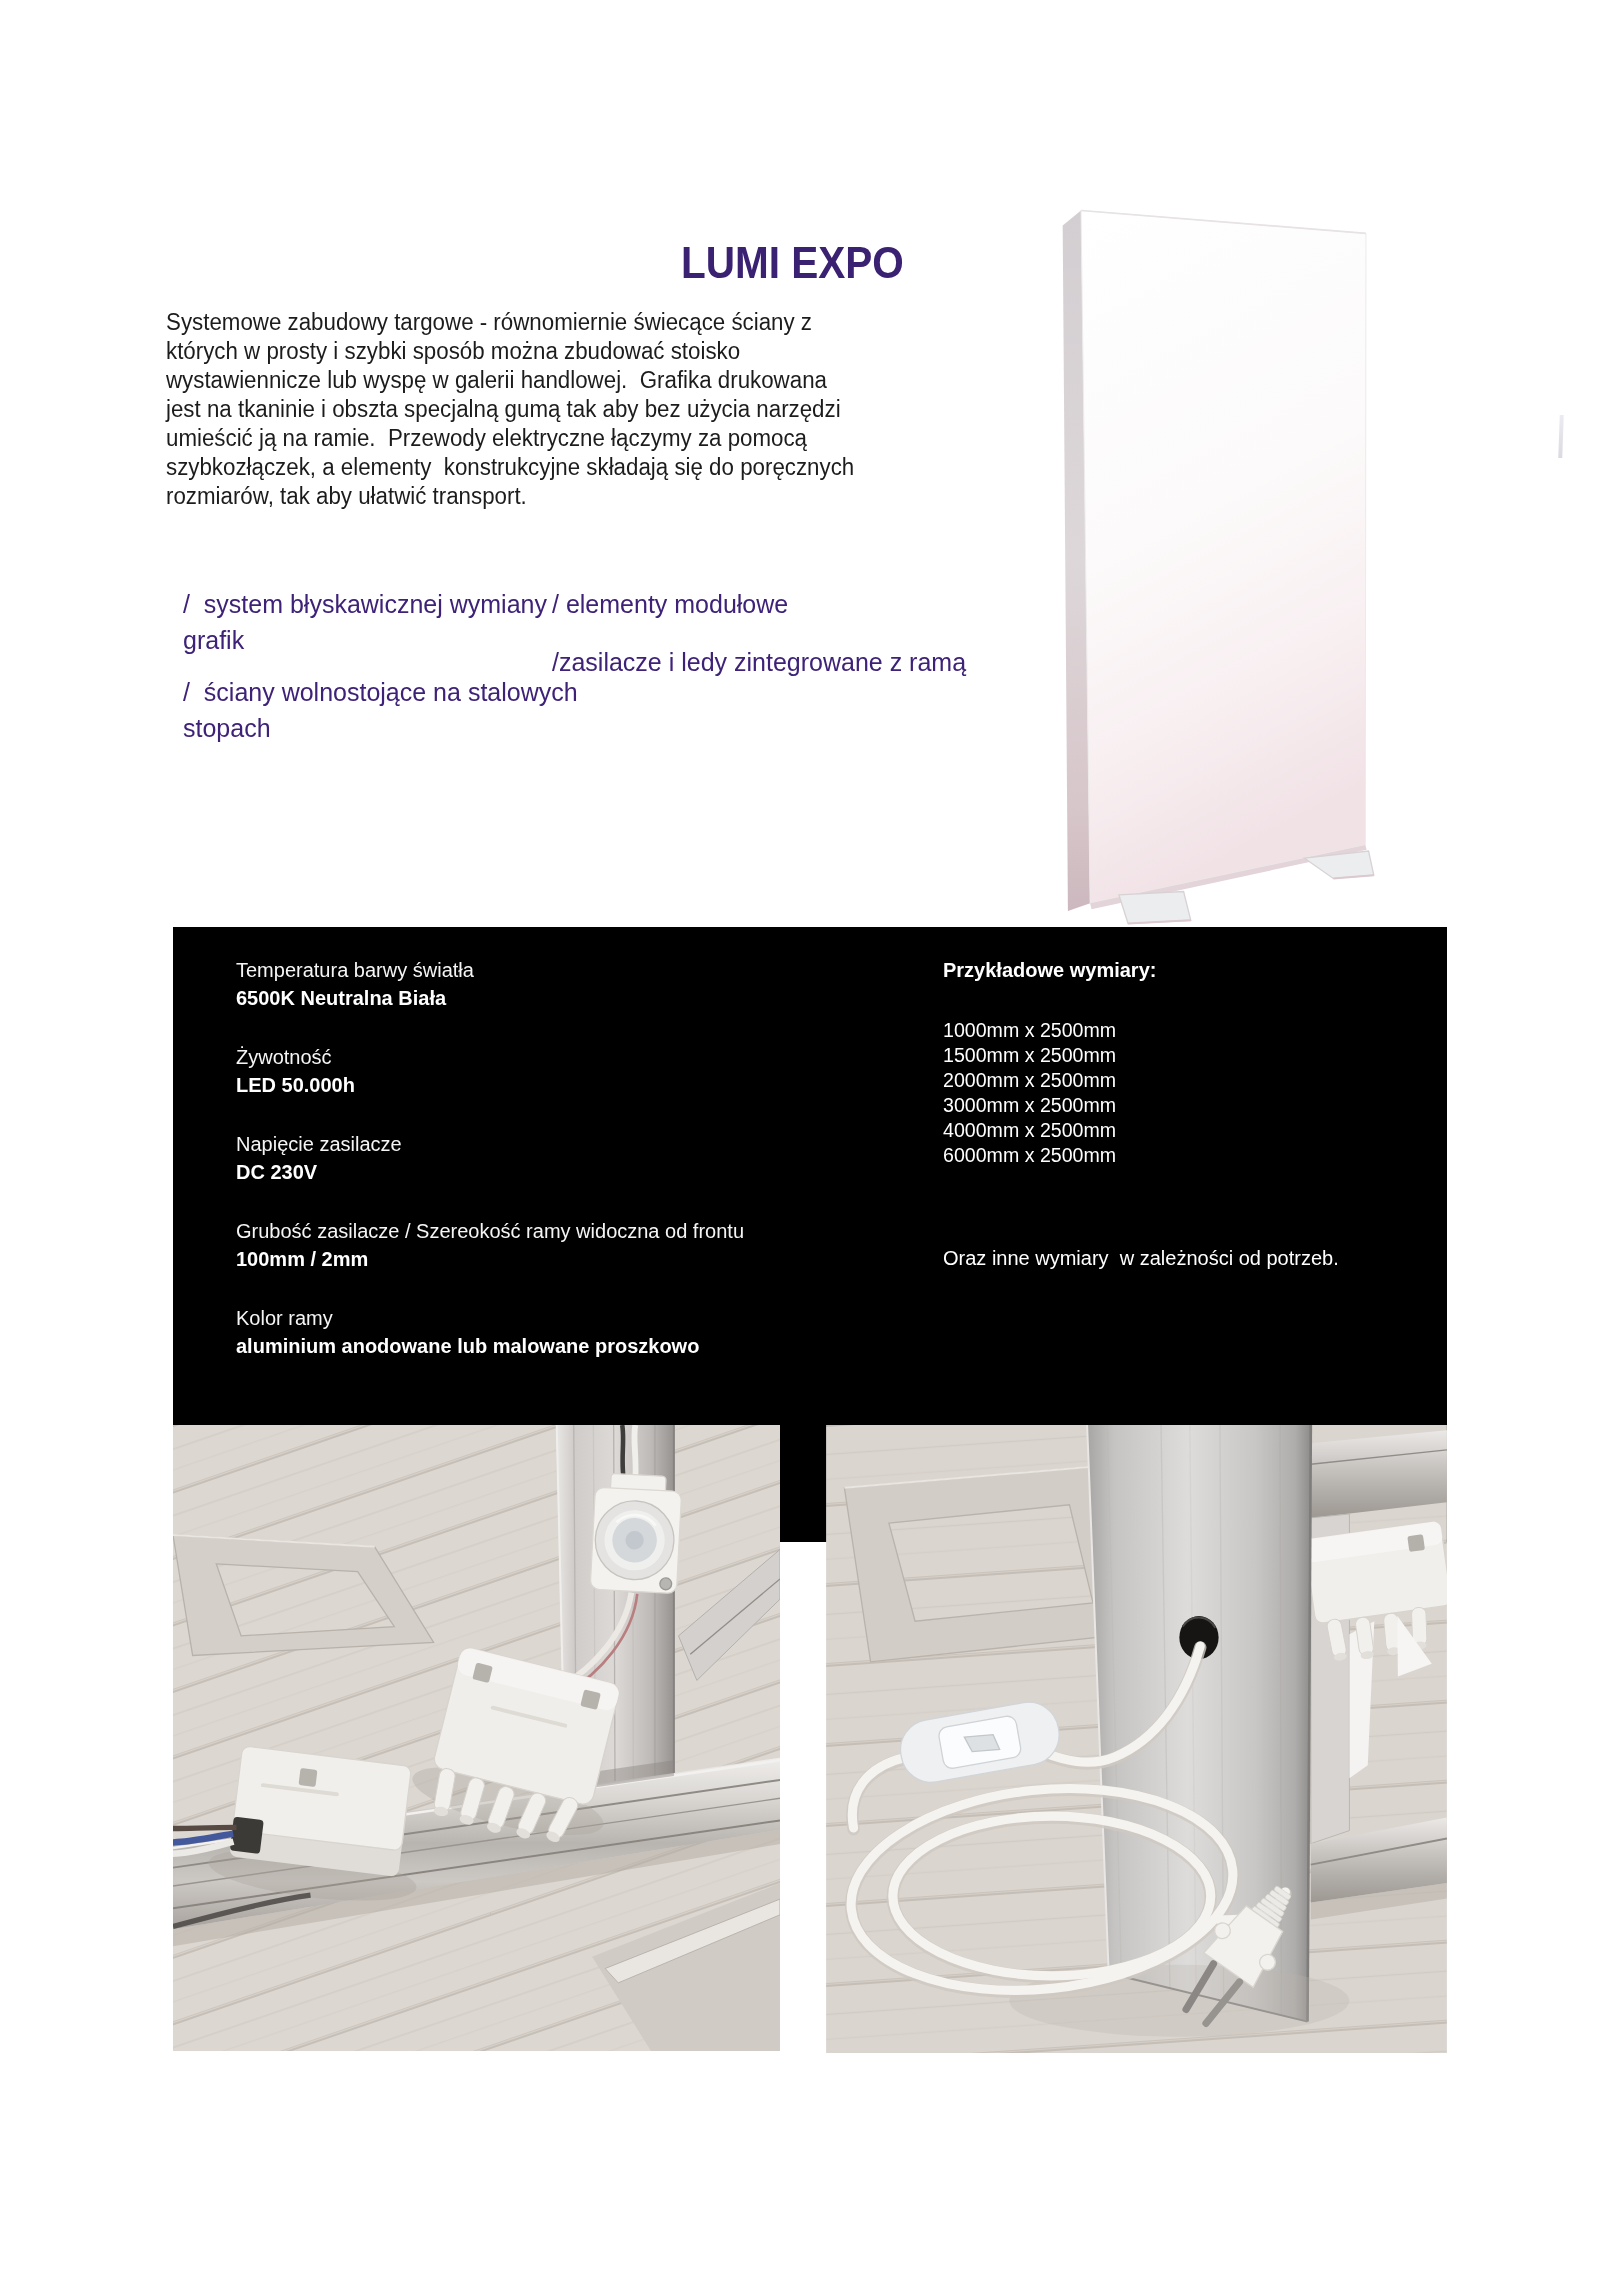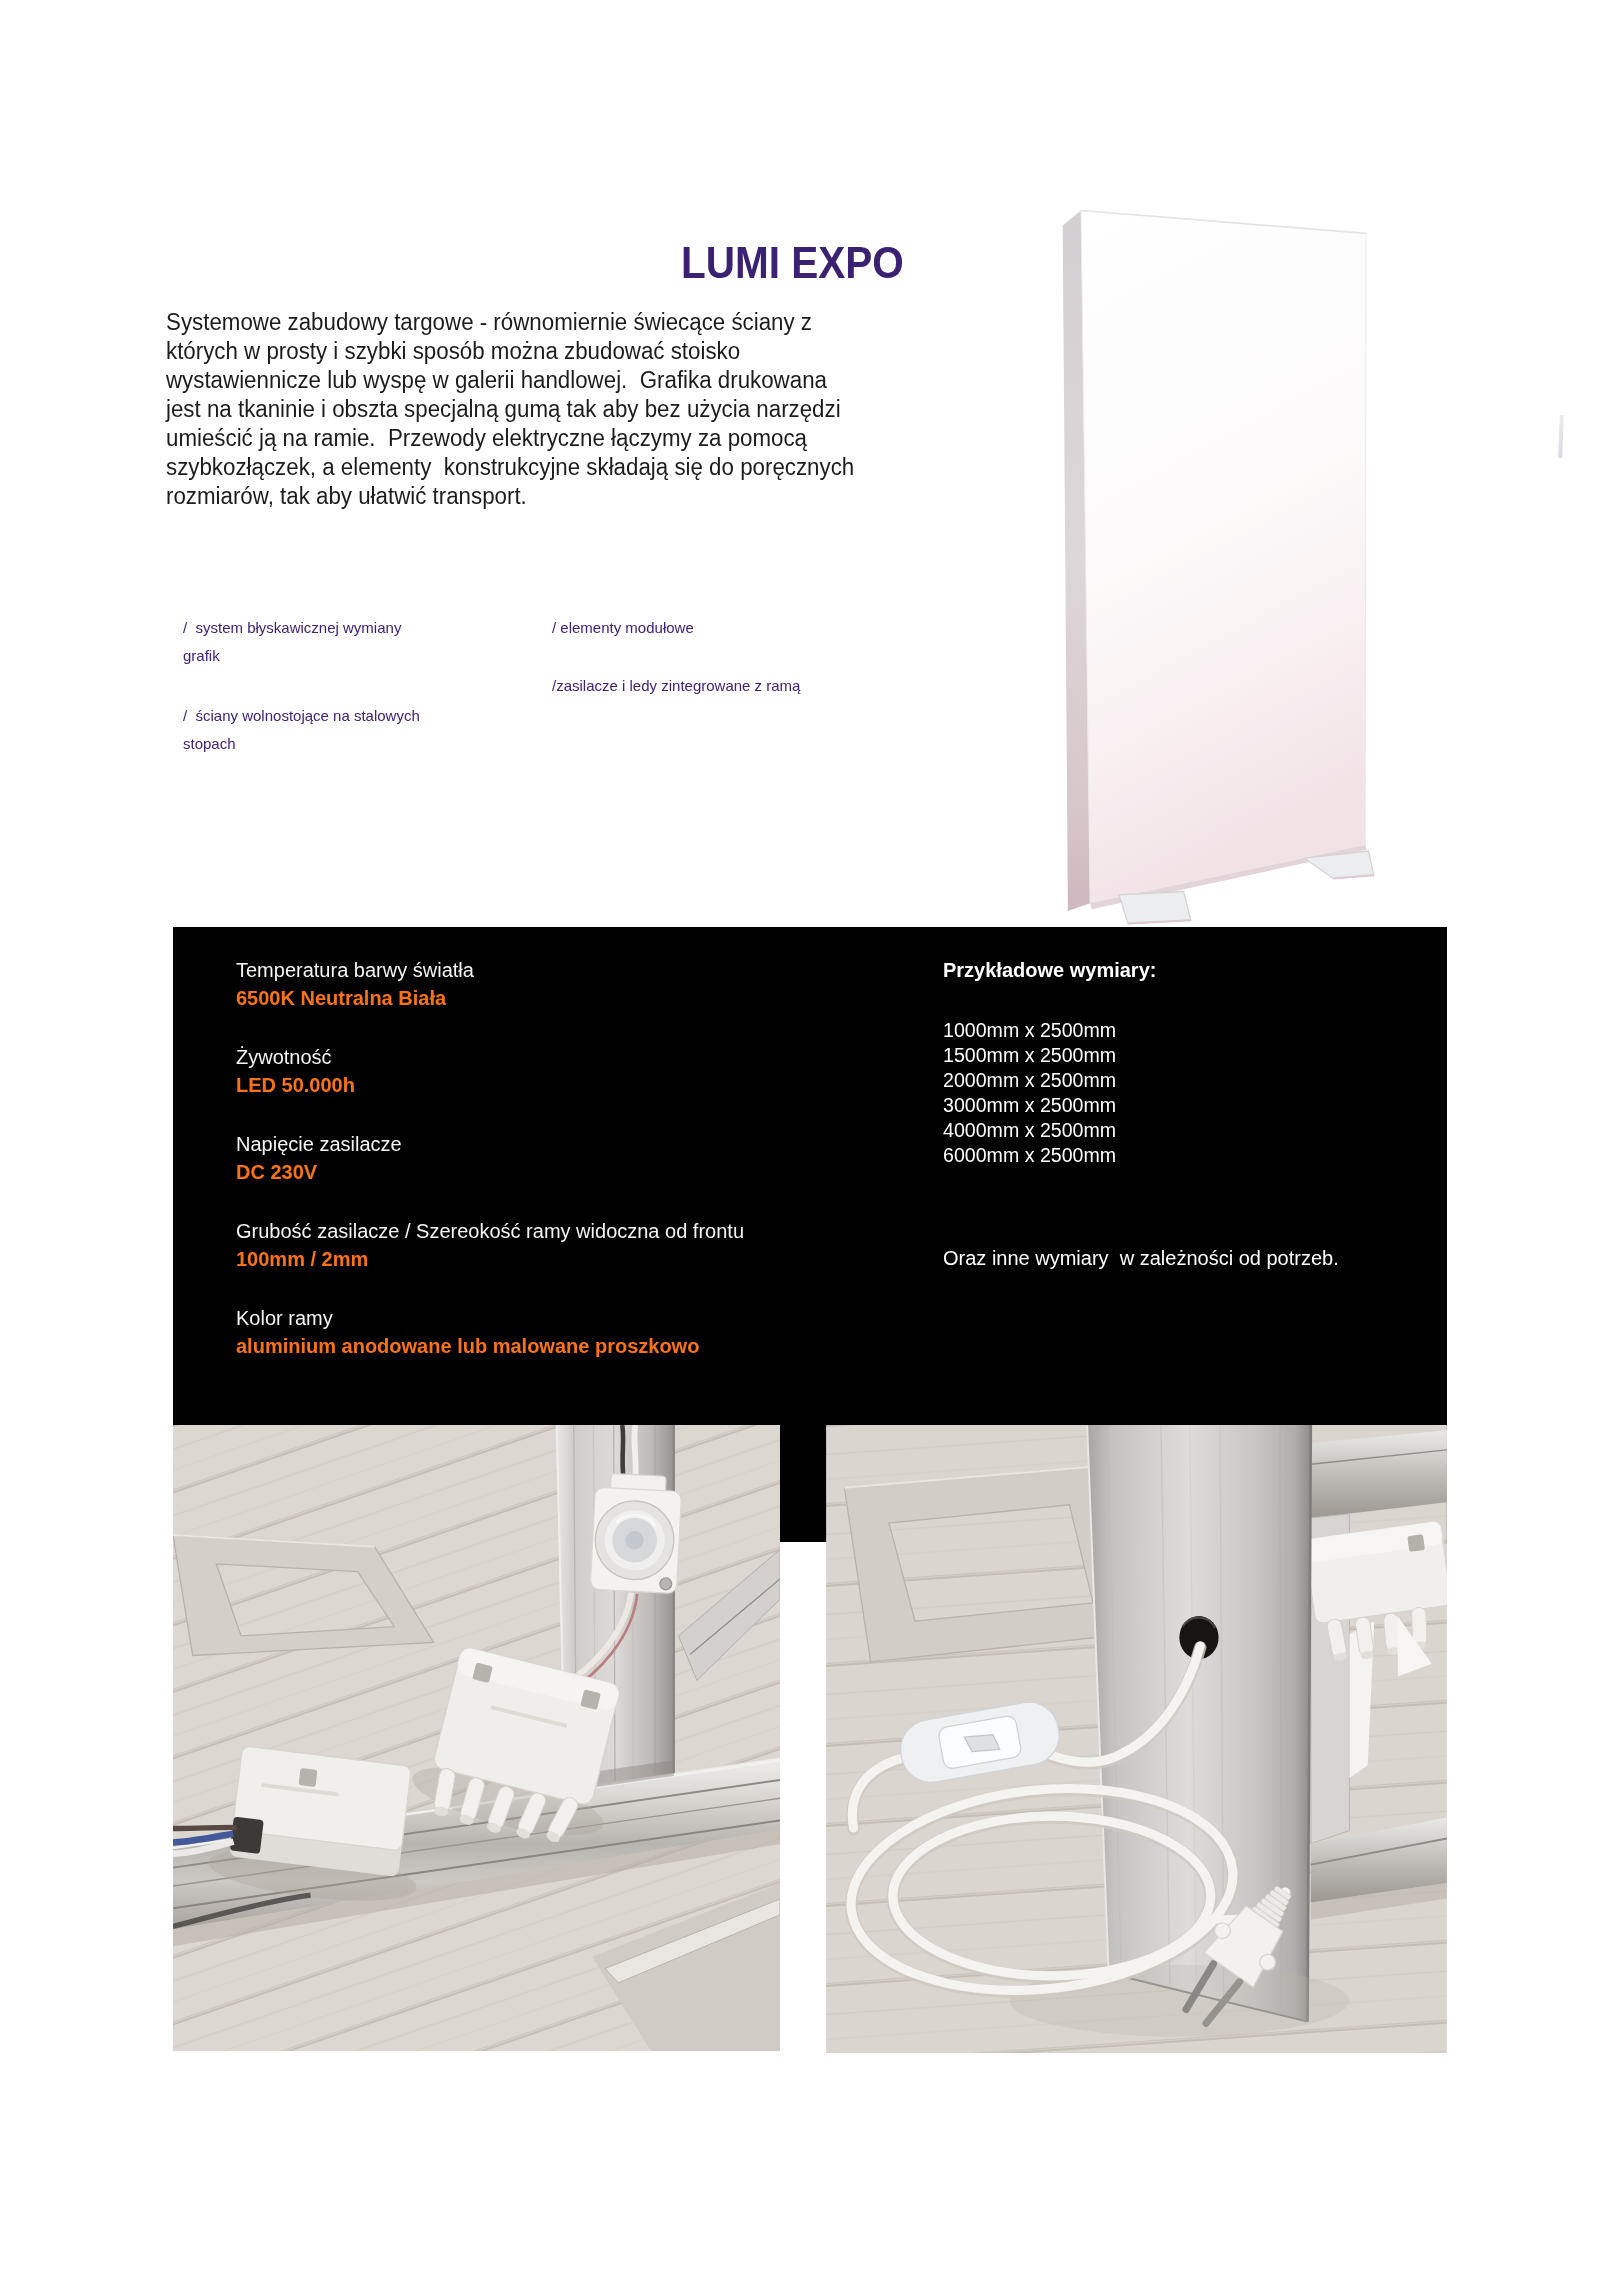--- a/index.html
+++ b/index.html
@@ -15,32 +15,31 @@
     font-size:45px;font-weight:bold;color:var(--title-purple,#3a2171);
     letter-spacing:0px;transform:scaleX(.9);transform-origin:left top;
     white-space:nowrap;
   }
   .intro{
     left:166px;top:308px;width:792px;
     font-size:23px;line-height:29px;color:var(--text,#1c1c1c);
     white-space:pre-wrap;transform:scaleX(.97);transform-origin:left top;
   }
   .bullet{
-    font-size:15px;line-height:28px;color:var(--purple,#3e2278);
+    font-size:25px;line-height:36px;color:var(--purple,#3e2278);
     white-space:pre-wrap;
-    margin-top:28px;
   }
   .specbox{
     left:173px;top:927px;width:1274px;height:615px;background:var(--box-bg,#000);
     color:#ffffff;
   }
   .specbox .cols{position:absolute;left:63px;top:29px;}
   .spec-group{margin-bottom:31px;font-size:20px;line-height:28px;}
   .spec-label{font-weight:normal;color:#f5f5f5;}
-  .spec-value{font-weight:bold;color:#f97316;}
+  .spec-value{font-weight:bold;color:#ffffff;}
   .sizes{position:absolute;left:770px;top:29px;font-size:20px;line-height:28px;}
   .sizes-heading{font-weight:bold;}
   .sizes-list{margin-top:34px;font-weight:normal;font-size:19.6px;line-height:25px;white-space:pre-wrap;}
   .sizes-note{position:absolute;left:770px;top:320px;font-size:20px;white-space:pre-wrap;}
   .artifact{left:1559px;top:415px;width:3.9px;height:43px;
     background:linear-gradient(#ecebf1,#dbdae2);transform:rotate(2deg);}
   .photo{overflow:hidden;}
 </style>
 </head>
 <body>

